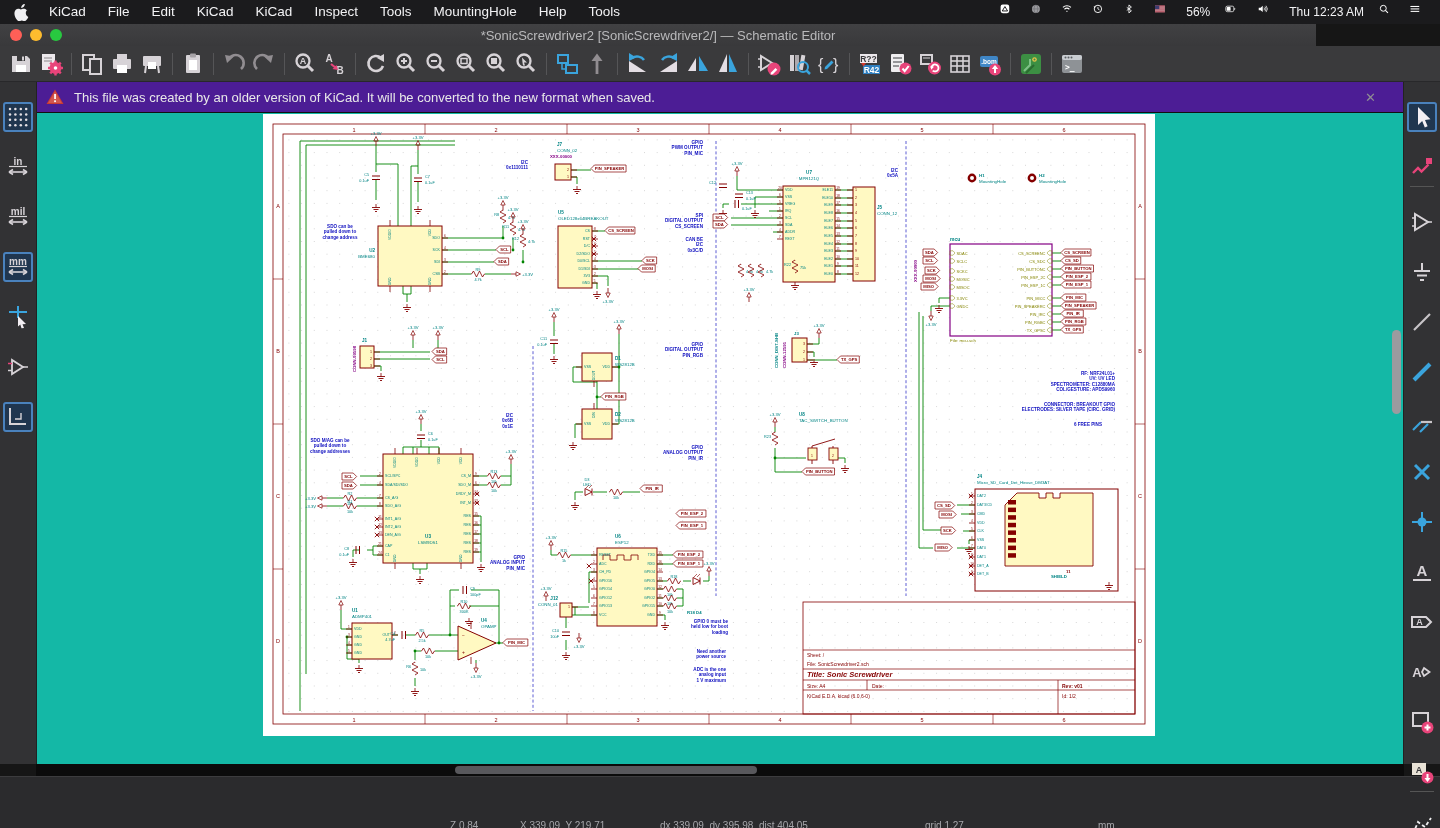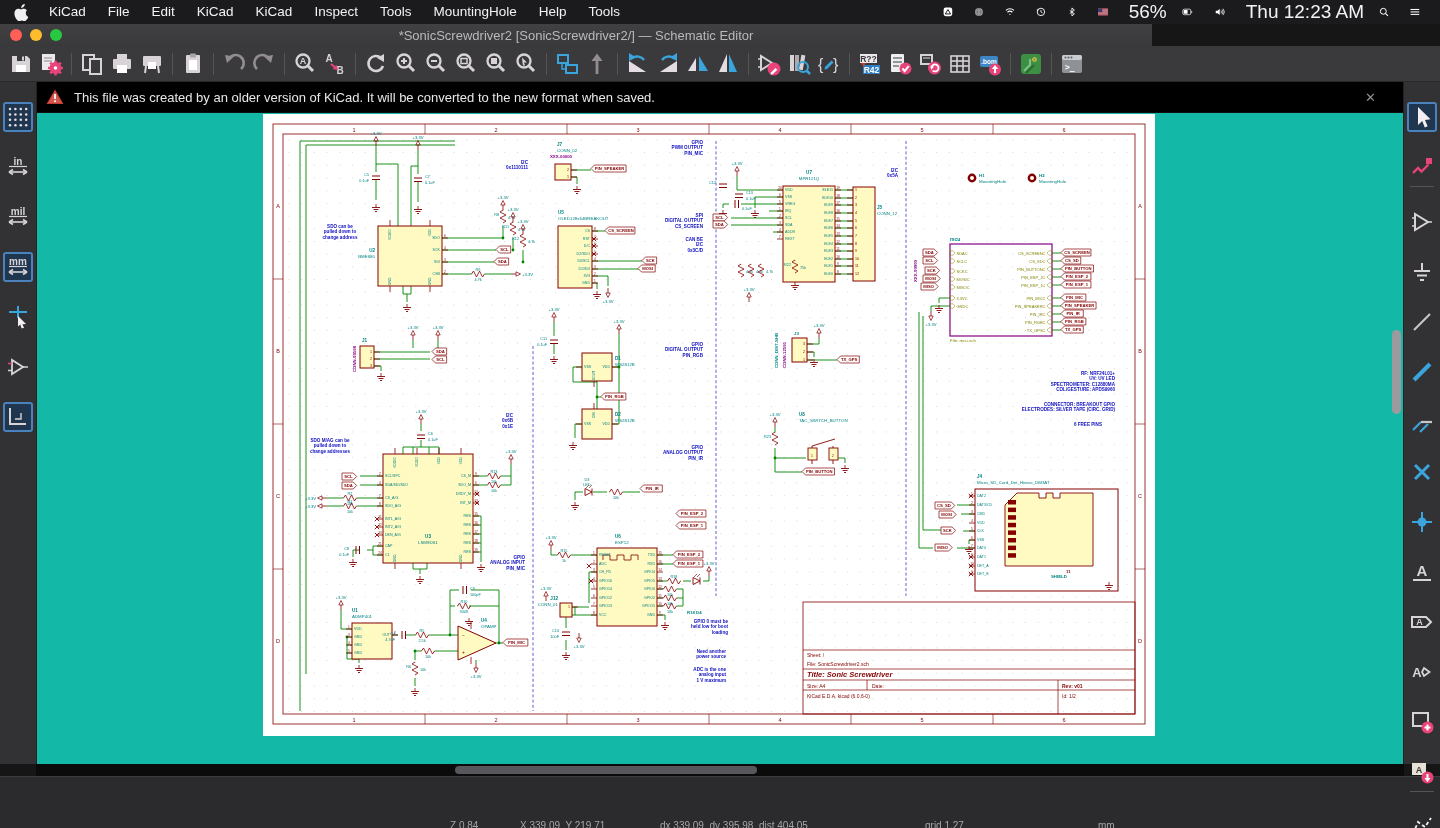--- a/index.html
+++ b/index.html
@@ -1,30 +1,30 @@
 <!DOCTYPE html>
 <html><head>
 <meta charset="utf-8">
 <style>
   html,body{margin:0;padding:0}
   body{width:1440px;height:828px;background:#161616;font-family:"Liberation Sans",sans-serif;overflow:hidden;position:relative;-webkit-font-smoothing:antialiased}
   .menubar{position:absolute;top:0;left:0;width:1440px;height:24px;background:#1b1b1d;display:flex;align-items:center;color:#f2f2f4;font-size:13.5px;z-index:50}
   .apple{margin:0 8px 0 14px;display:flex;align-items:center}
   .mitem{padding:0 11px;line-height:24px}
   .mitem.app{font-weight:normal}
-  .mb-right{margin-left:auto;display:flex;align-items:flex-end;gap:15px;padding-right:14px;font-size:19px}
+  .mb-right{margin-left:auto;display:flex;align-items:center;gap:15px;padding-right:14px;font-size:12px}
   .mb-right .ic{display:flex;align-items:center}
-  .titlebar{position:absolute;top:24px;left:0;width:1152px;height:22px;background:linear-gradient(#414143,#39393b);display:flex;align-items:center;z-index:49}
+  .titlebar{position:absolute;top:24px;left:0;width:1316px;height:22px;background:linear-gradient(#414143,#39393b);display:flex;align-items:center;z-index:49}
   .tl{width:12px;height:12px;border-radius:50%;margin-left:8px}
   .tl:first-child{margin-left:10px}
   .wtitle{position:absolute;left:0;right:0;text-align:center;color:#b9b9bb;font-size:13px;pointer-events:none}
   .toolbar{position:absolute;top:46px;left:0;width:1440px;height:36px;background:#3a3a3c;border-bottom:1px solid #28282a;display:flex;align-items:center;padding-left:6px;box-sizing:border-box;z-index:48}
   .tbtn{width:30px;height:30px;display:flex;align-items:center;justify-content:center;border-radius:4px}
   .tsep{width:1px;height:22px;background:#555557;margin:0 5px}
-  .banner{position:absolute;top:82px;left:36px;width:1368px;height:30px;background:#000000;border-bottom:1px solid #101010;display:flex;align-items:center;color:#e8e8e8;font-size:13px;z-index:40}
+  .banner{position:absolute;top:82px;left:36px;width:1368px;height:30px;background:#4c1d95;border-bottom:1px solid #101010;display:flex;align-items:center;color:#e8e8e8;font-size:13px;z-index:40}
   .banner .wi{margin:0 10px 0 10px;display:flex}
   .bclose{position:absolute;right:28px;color:#8f8f93;font-size:13px}
   .sidebar{position:absolute;width:36px;top:82px;height:682px;background:#323234;display:flex;flex-direction:column;align-items:center;z-index:41}
   .lbar{left:0;border-right:1px solid #222}
   .rbar{right:0;border-left:1px solid #222}
   .sbtn{width:30px;height:30px;margin-top:20px;display:flex;align-items:center;justify-content:center;border-radius:3px;flex:none}
   .sbtn.sel{background:#1d3click2f47;background:#20364f;outline:2px solid #4a82bd;outline-offset:-2px}
   .ssep{width:24px;height:1px;background:#555;margin-top:4px;flex:none}
   .canvas{position:absolute;left:36px;top:112px;width:1368px;height:652px;background:#14b8a6;overflow:hidden;z-index:10}
   #schematic{position:absolute;left:227px;top:2px}

